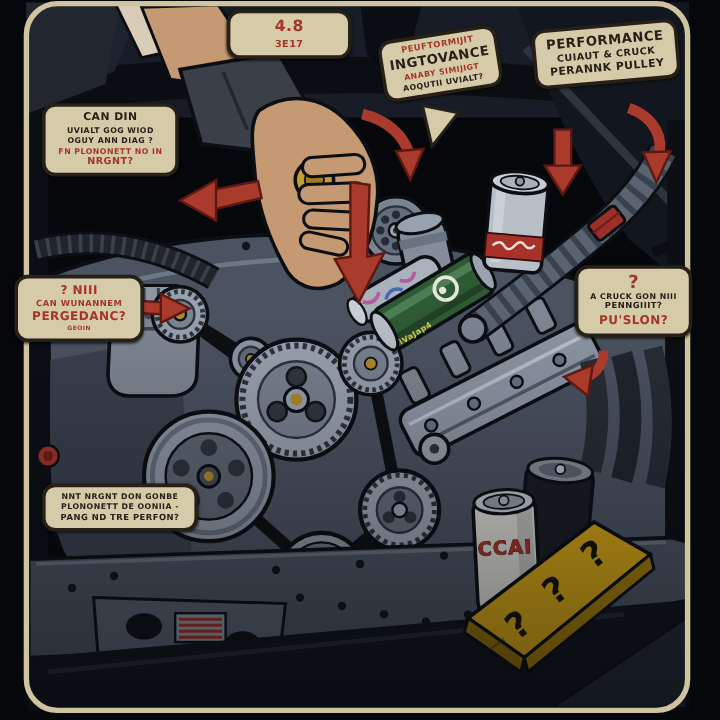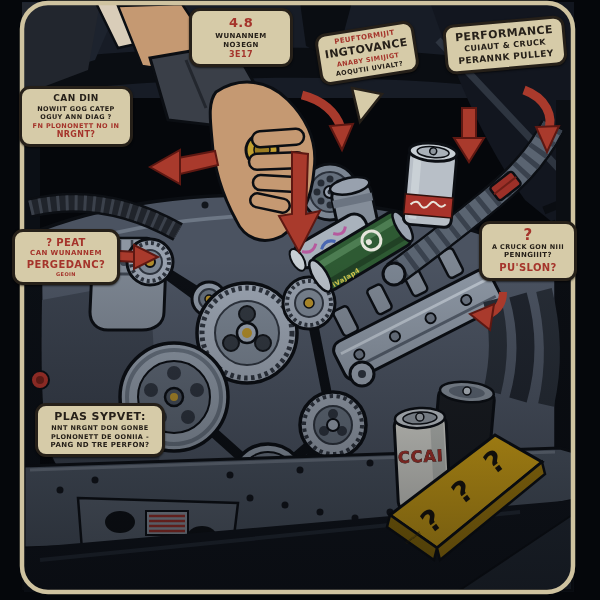--- a/index.html
+++ b/index.html
@@ -10,21 +10,21 @@
            text-align:center;font-weight:700;line-height:1.3;padding:4px 6px;z-index:5;
            box-shadow:0 1px 2px rgba(0,0,0,.6);}
   .callout .ln{display:block;letter-spacing:.4px;}
   .red{color:#a5342b}.dark{color:#262019}
   .s5{font-size:5px;letter-spacing:0}.s6{font-size:6.5px}.s7{font-size:7px}
   .s8{font-size:8px}.s9{font-size:9px}.s10{font-size:10px}.s11{font-size:11px}
   .s13{font-size:13px}.s15{font-size:15px;line-height:1}
   #b1{left:189px;top:8px;width:86px}
   #b2{left:317px;top:27px;width:84px;transform:rotate(-9deg);padding:3px 5px}
   #b3{left:444px;top:20px;width:104px;transform:rotate(-5deg)}
-  #b4{left:19px;top:86px;width:96px}
+  #b4{left:35px;top:86px;width:96px}
   #b5{left:12px;top:229px;width:90px}
   #b6{left:479px;top:221px;width:80px}
   #b7{left:35px;top:403px;width:112px}
 </style>
 </head>
 <body>
 
 <div class="stage">
 <svg width="600" height="600" viewBox="0 0 600 600">
   <defs>
@@ -339,52 +339,50 @@
     <polygon points="454,138 484,138 469,162" fill="#a93a2c" stroke="#5e1812" stroke-width="2"></polygon>
     <path d="M503,292 C503,304 497,311 488,315" stroke="#a93a2c" stroke-width="8" fill="none"></path>
     <polygon points="494,304 490,330 470,314" fill="#a93a2c" stroke="#5e1812" stroke-width="2"></polygon>
   </g>
 
   <rect x="22" y="3" width="551" height="589" rx="26" fill="none" stroke="#cfc3a0" stroke-width="4.5"></rect>
 </svg>
 
 <div class="callout" id="b1">
   <span class="ln red s13">4.8</span>
-  <span class="ln dark s7">WUNANNEM NO3EGN</span>
   <span class="ln red s8">3E17</span>
 </div>
 <div class="callout" id="b2">
   <span class="ln red s7">PEUFTORMIJIT</span>
   <span class="ln dark s11">INGTOVANCE</span>
   <span class="ln red s6">ANABY SIMIJIGT</span>
   <span class="ln dark s6">AOQUTII UVIALT?</span>
 </div>
 <div class="callout" id="b3">
   <span class="ln dark s11">PERFORMANCE</span>
   <span class="ln dark s8">CUIAUT &amp; CRUCK</span>
   <span class="ln dark s9">PERANNK PULLEY</span>
 </div>
 <div class="callout" id="b4">
   <span class="ln dark s9">CAN DIN</span>
-  <span class="ln dark s6">NOWIIT GOG CATEP</span>
+  <span class="ln dark s6">UVIALT GOG WIOD</span>
   <span class="ln dark s6">OGUY ANN DIAG ?</span>
   <span class="ln red s6">FN PLONONETT NO IN</span>
   <span class="ln red s8">NRGNT?</span>
 </div>
 <div class="callout" id="b5">
-  <span class="ln red s10">? PEAT</span>
+  <span class="ln red s10">? NIII</span>
   <span class="ln red s7">CAN WUNANNEM</span>
   <span class="ln red s10">PERGEDANC?</span>
   <span class="ln red s5">GEOIN</span>
 </div>
 <div class="callout" id="b6">
   <span class="ln red s15">?</span>
   <span class="ln dark s6">A CRUCK GON NIII</span>
   <span class="ln dark s7">PENNGIIIT?</span>
   <span class="ln red s10">PU'SLON?</span>
 </div>
 <div class="callout" id="b7">
-  <span class="ln dark s11">PLAS SYPVET:</span>
   <span class="ln dark s6">NNT NRGNT DON GONBE</span>
   <span class="ln dark s6">PLONONETT DE OONIIA -</span>
   <span class="ln dark s7">PANG ND TRE PERFON?</span>
 </div>
 </div>
 
 </body></html>

